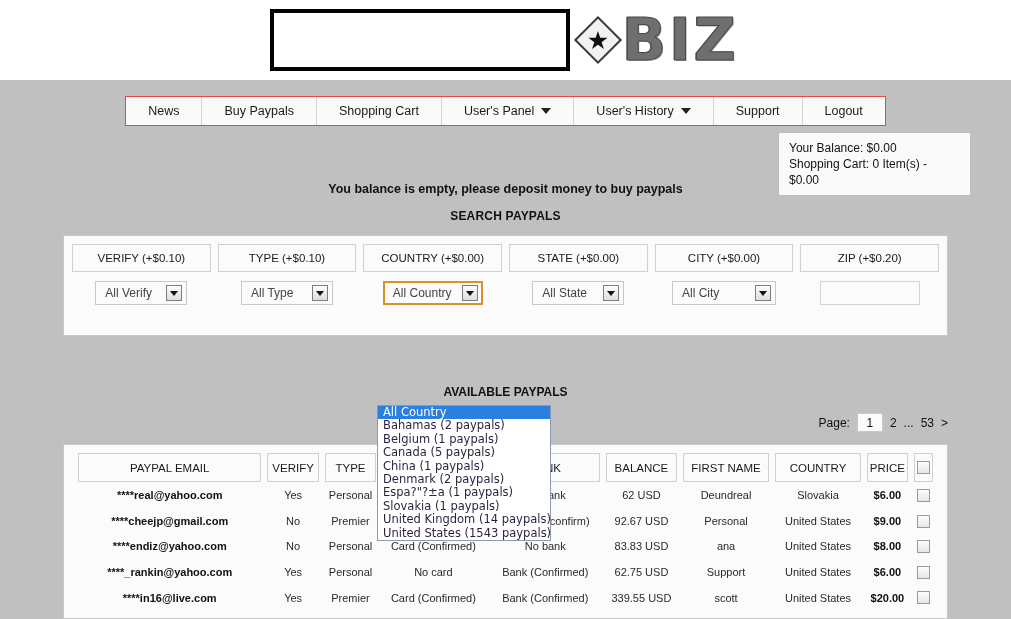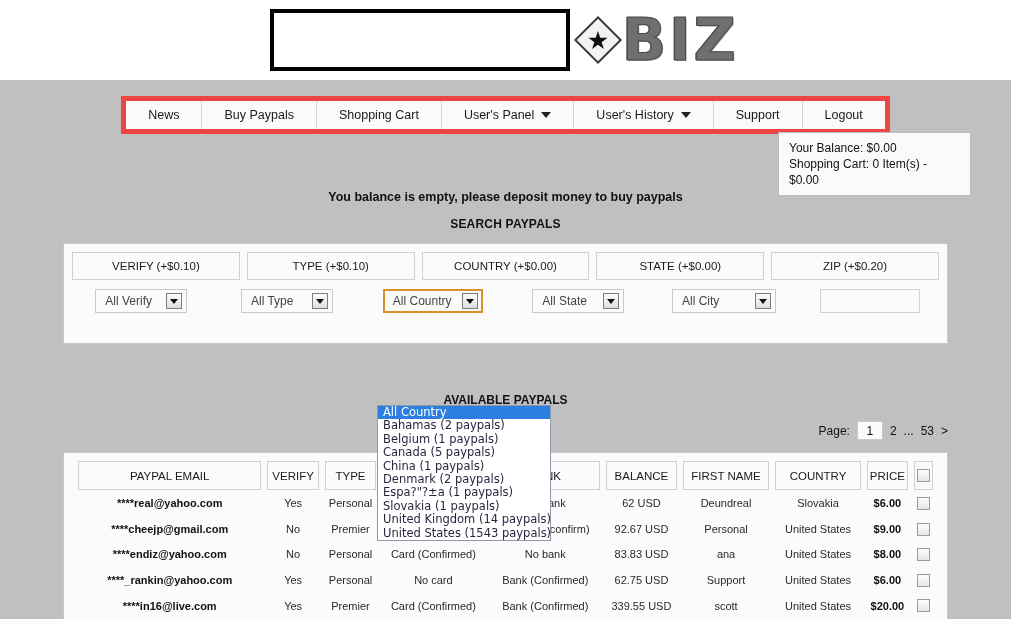--- a/index.html
+++ b/index.html
@@ -83,21 +83,21 @@
 
   
   .nav {
     display: flex;
     justify-content: center;
     padding-top: 16px;
   }
   .nav-list {
     display: flex;
     background: #fafafa;
-    border: 5px solid #ef4444;
+    border: 1px solid #ef4444;
   }
   .nav-item {
     padding: 7px 22px;
     font-size: 12.5px;
     color: #1a1a1a;
     border-right: 1px solid #d4d4d4;
     background: #fafafa;
     white-space: nowrap;
     cursor: pointer;
     display: flex;
@@ -393,20 +393,21 @@
 
   <div class="notice">You balance is empty, please deposit money to buy paypals</div>
   <div class="section-title">SEARCH PAYPALS</div>
 
   <div class="panel">
     <div class="filter-head" id="filter-head">
         <div>VERIFY (+$0.10)</div>
         <div>TYPE (+$0.10)</div>
         <div>COUNTRY (+$0.00)</div>
         <div>STATE (+$0.00)</div>
+        <div>CITY (+$0.00)</div>
         <div>ZIP (+$0.20)</div>
       </div>
     <div class="filter-row">
 
       <div class="filter-cell">
         <div class="select">
           <span>All Verify</span>
           <span class="sel-arrow">
               <i></i>
             </span>

